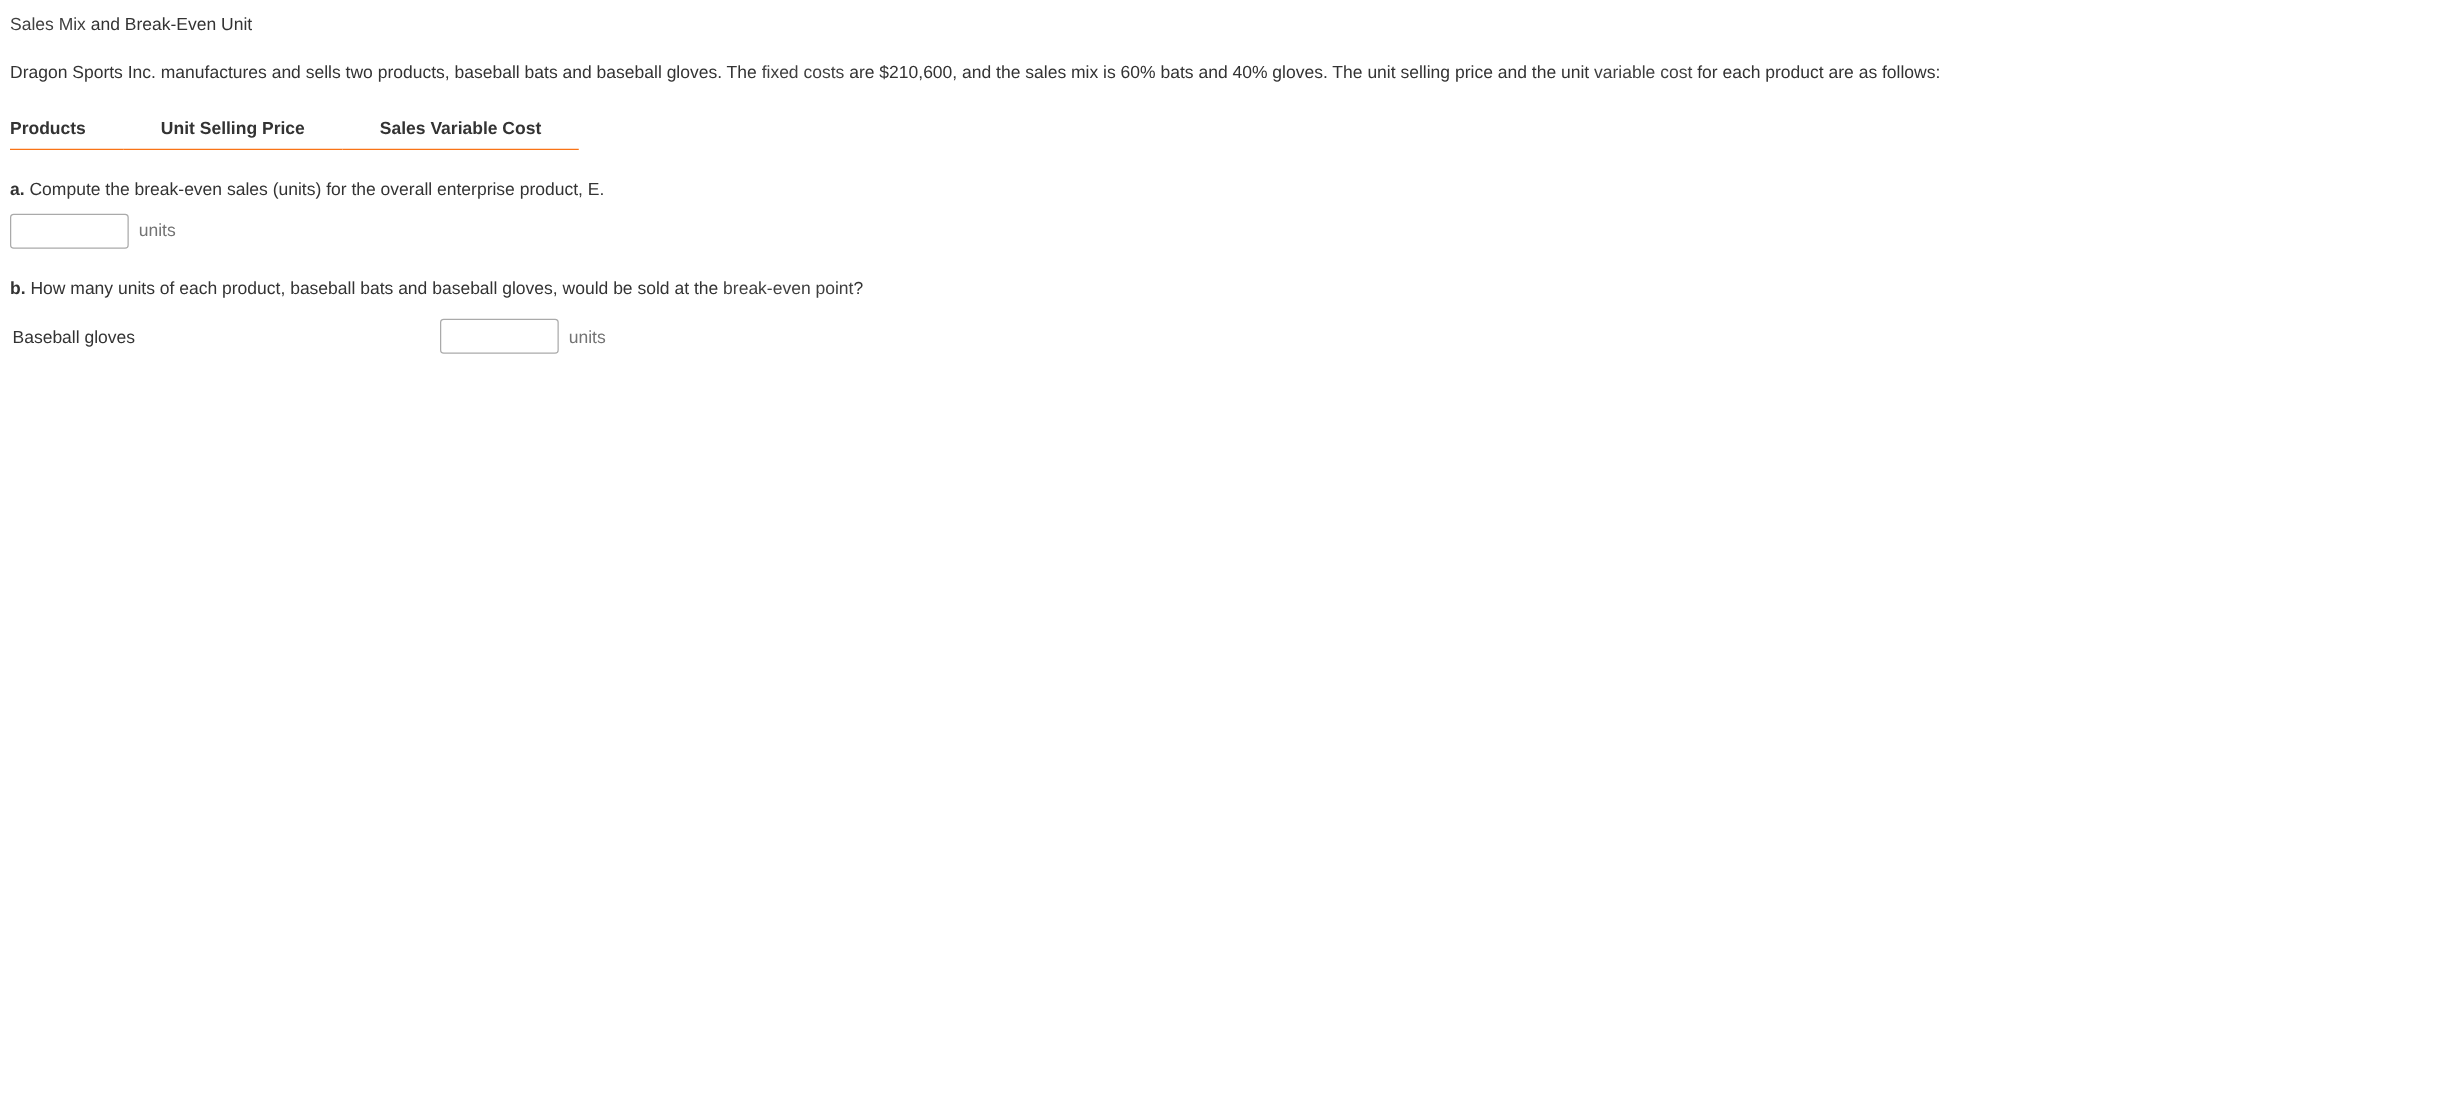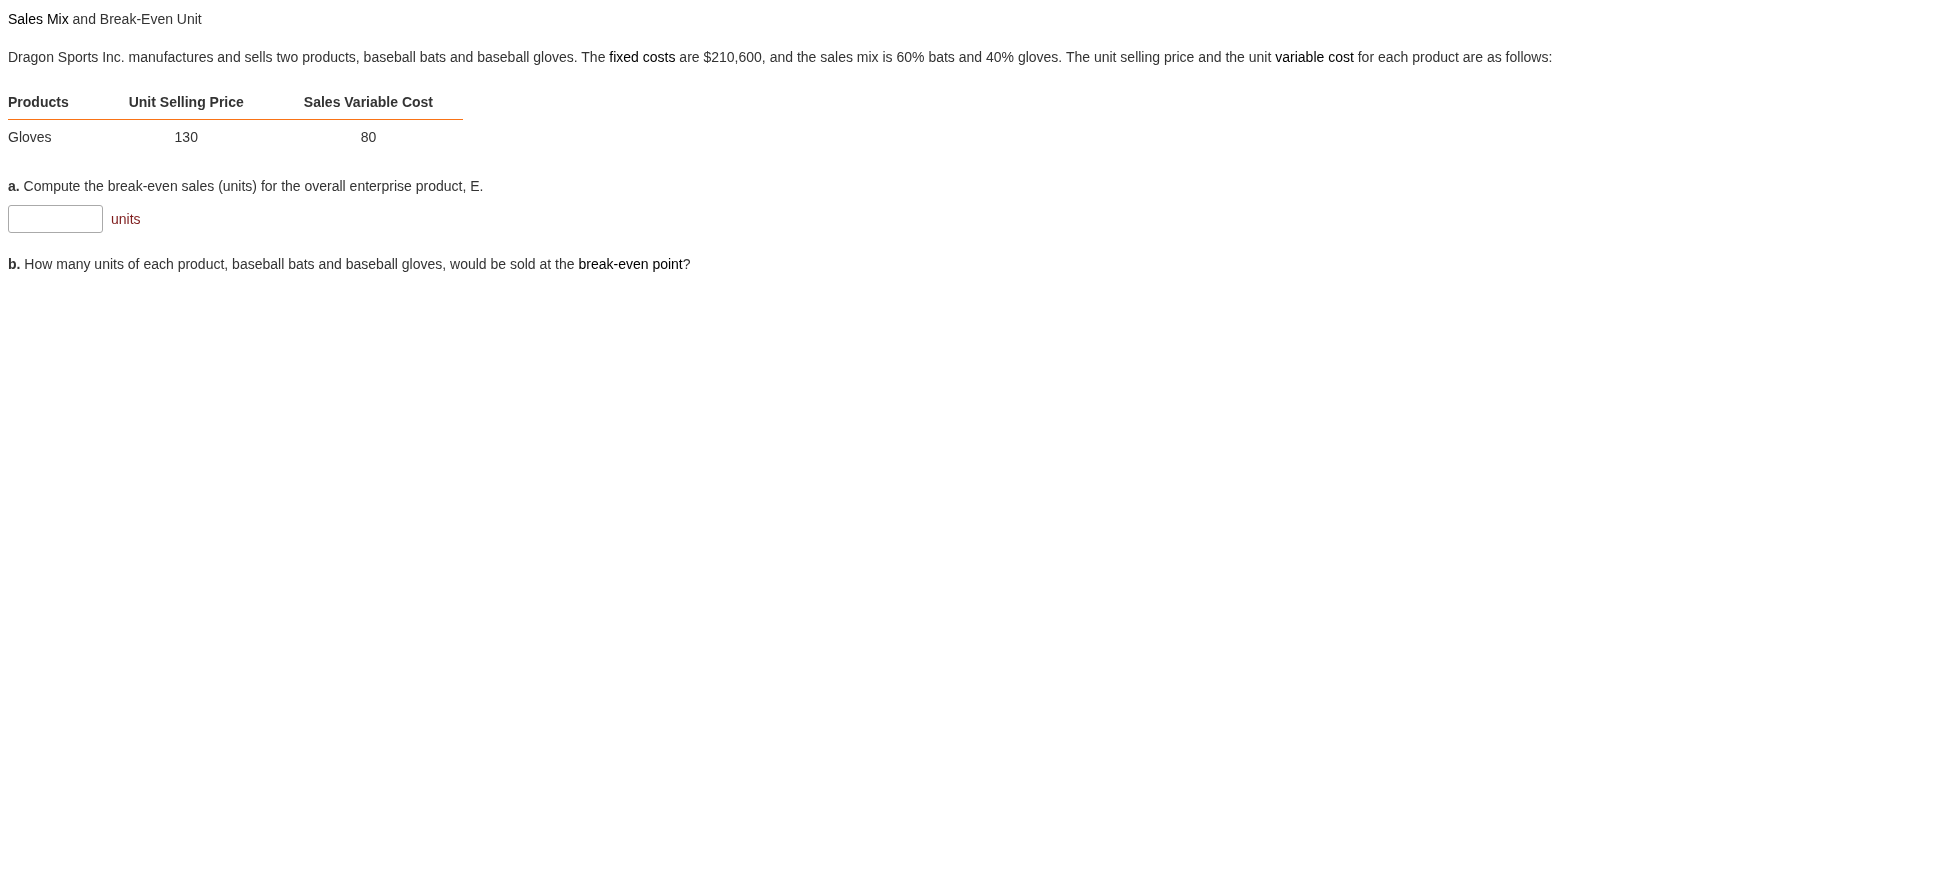--- a/index.html
+++ b/index.html
@@ -7,21 +7,21 @@
       font-size: 14px;
       color: #333;
       margin: 0;
       padding: 8px;
       line-height: 1.6;
     }
     .title-line {
       margin-bottom: 16px;
     }
     .link-text {
-      color: #000000;
+      color: #404040;
     }
     .intro {
       margin-bottom: 16px;
     }
     table.products {
       border-collapse: collapse;
       margin-bottom: 20px;
     }
     table.products th {
       text-align: left;
@@ -57,21 +57,21 @@
     input.answer-input {
       width: 85px;
       height: 22px;
       border: 1px solid #aaa;
       border-radius: 3px;
       padding: 2px 4px;
       font-size: 14px;
       margin-right: 8px;
     }
     .units-label {
-      color: #7f1d1d;
+      color: #737373;
     }
     table.answers td {
       padding: 4px 0;
       vertical-align: middle;
     }
     table.answers td.label-cell {
       width: 340px;
     }
     table.answers td.input-cell input {
       margin-right: 8px;
@@ -90,36 +90,37 @@
 
 <table class="products">
   <thead>
     <tr>
       <th>Products</th>
       <th class="center">Unit Selling Price</th>
       <th class="center">Sales Variable Cost</th>
     </tr>
   </thead>
   <tbody>
-    <tr>
-      <td>Gloves</td>
-      <td class="center">130</td>
-      <td class="center">80</td>
-    </tr>
   </tbody>
 </table>
 
 <div class="question">
   <span class="label">a.</span><span>  Compute the break-even sales (units) for the overall enterprise product, E.</span>
 </div>
 <div class="answer-row">
   <input type="text" class="answer-input" style="">
   <span class="units-label">units</span>
 </div>
 
 <div class="question">
   <span class="label">b.</span><span>  How many units of each product, baseball bats and baseball gloves, would be sold at the </span><span class="link-text">break-even point</span><span>?</span>
 </div>
 
 <table class="answers">
   <tbody>
+  <tr>
+    <td class="label-cell">Baseball gloves</td>
+    <td class="input-cell">
+      <input type="text" class="answer-input" style=""><span class="units-label">units</span>
+    </td>
+  </tr>
 </tbody>
   </table>
 
 </body></html>

